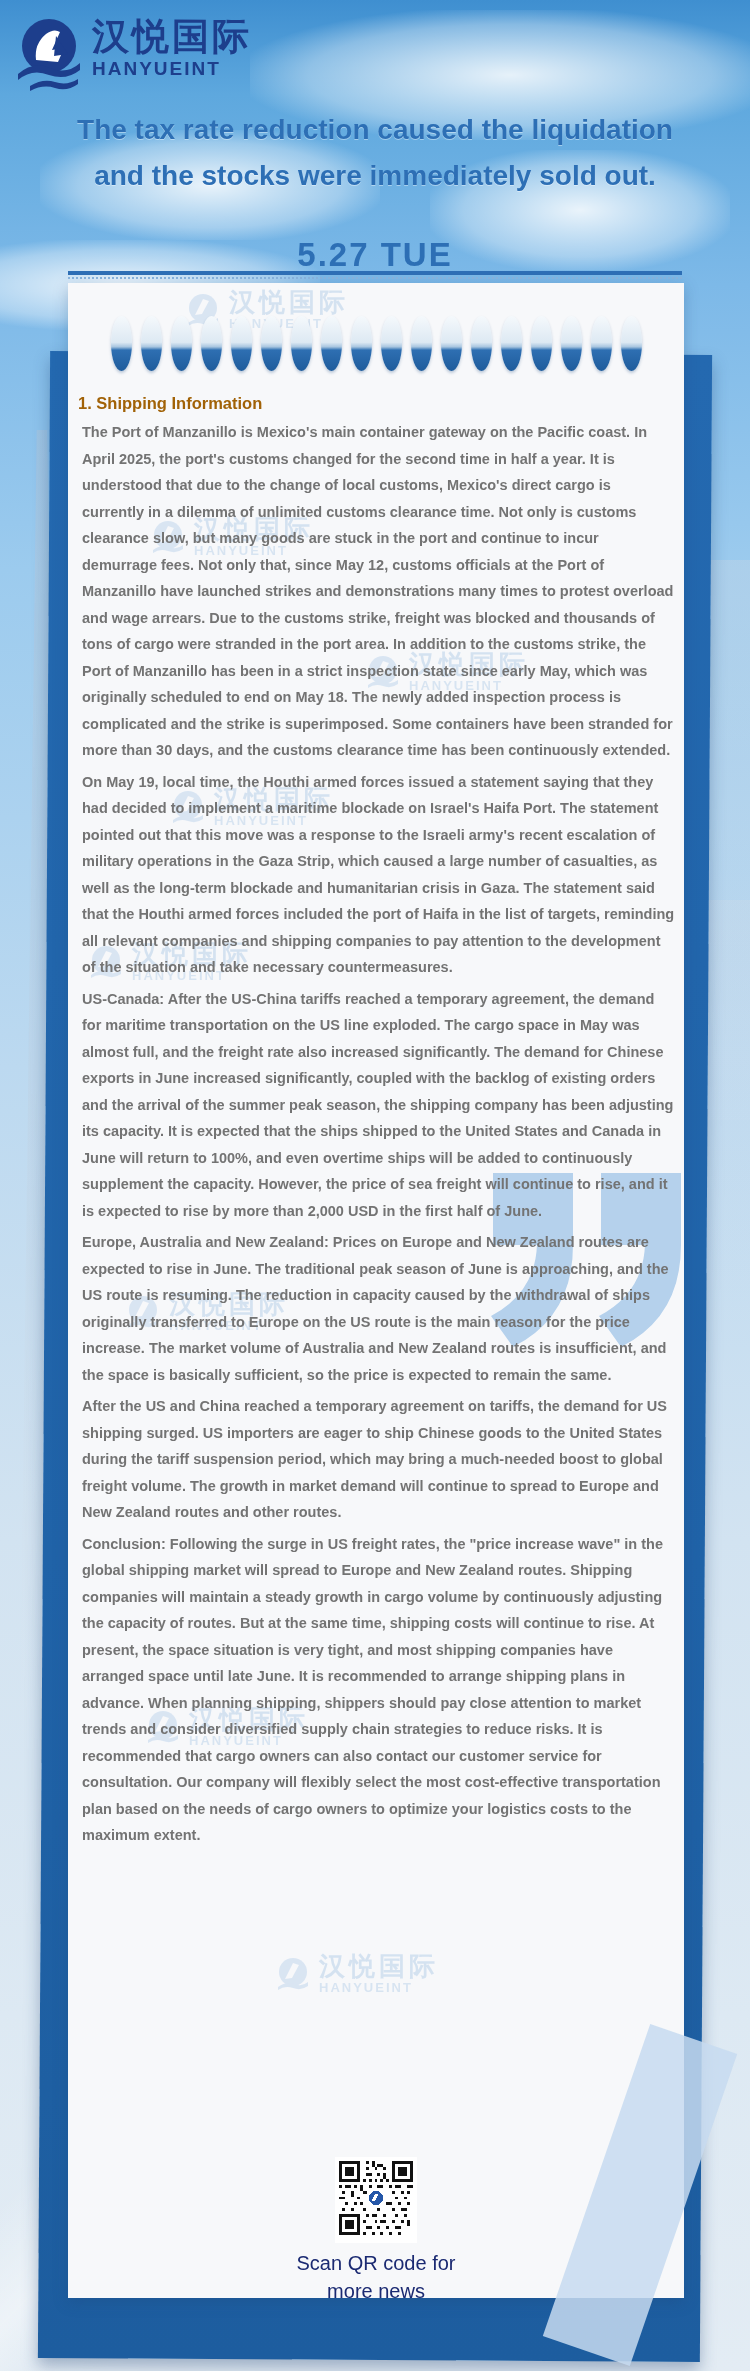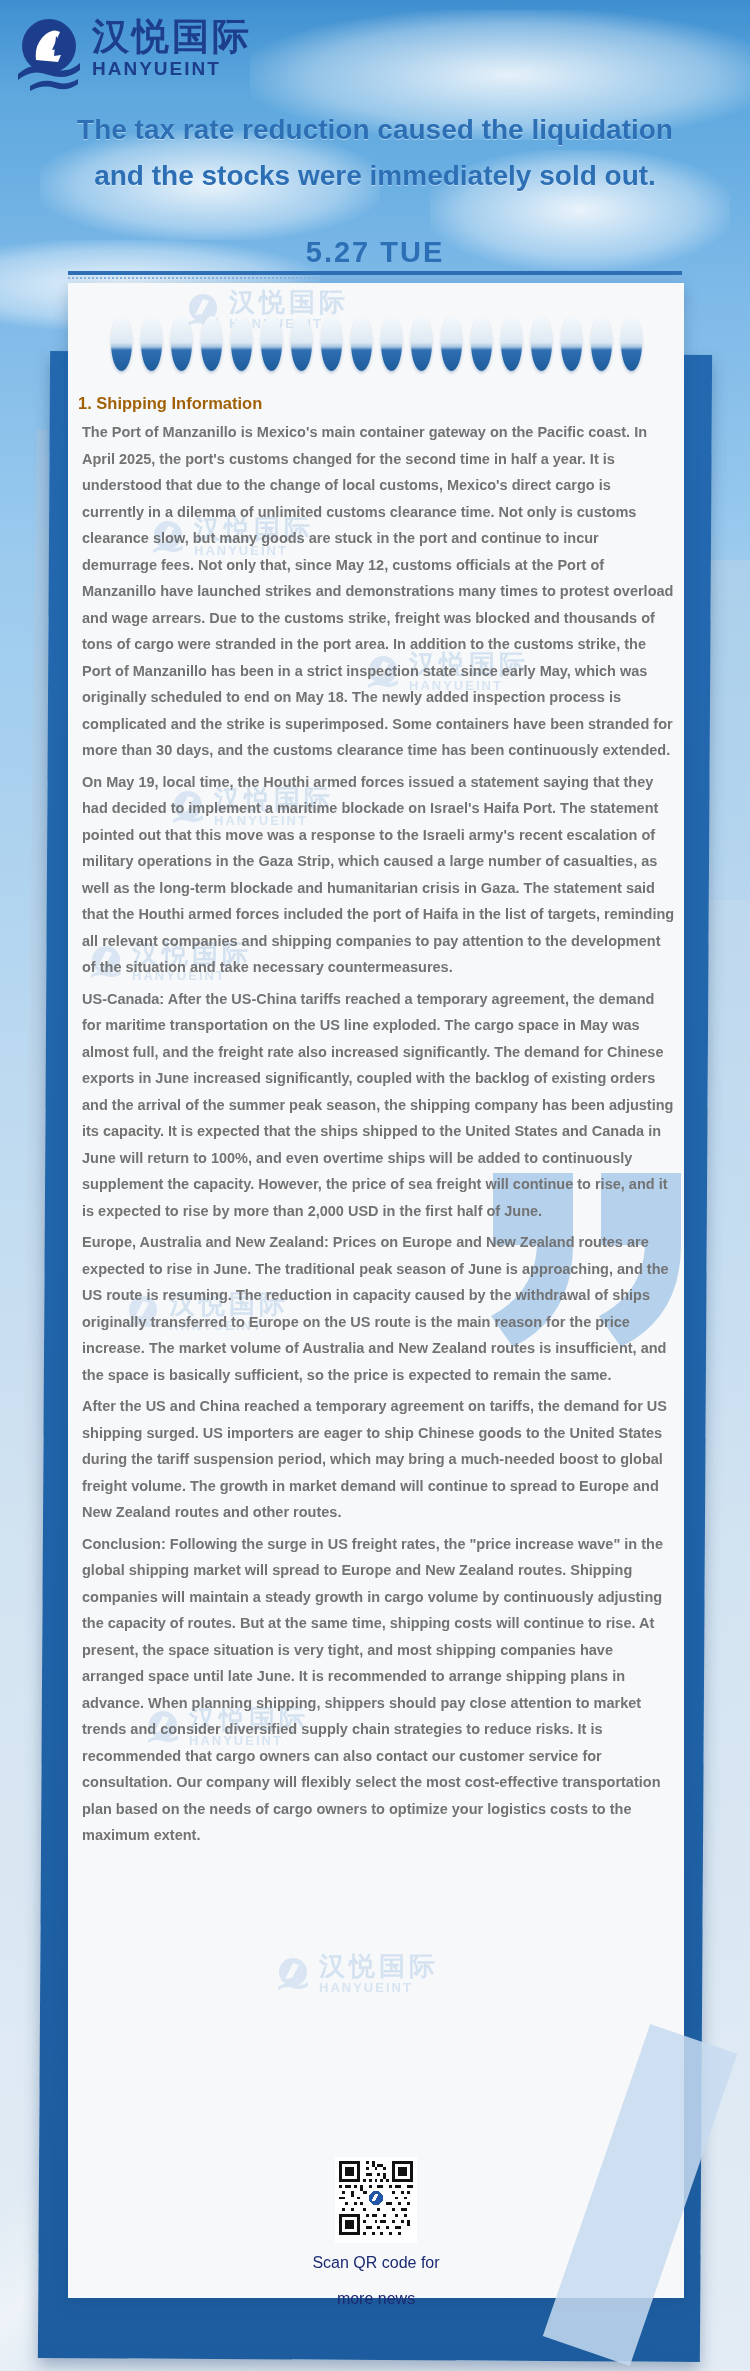--- a/index.html
+++ b/index.html
@@ -14,21 +14,21 @@
   
   .brand{position:absolute;left:16px;top:16px;display:flex;align-items:flex-start;gap:10px;z-index:2;}
   .brand-cn{font-size:37px;font-weight:bold;color:#1d3e8c;letter-spacing:3px;line-height:42px;}
   .brand-en{font-size:19px;font-weight:bold;color:#1d3e8c;letter-spacing:2px;line-height:22px;}
   .title{
     position:absolute;left:75px;top:88px;width:600px;z-index:2;text-align:center;
     font-size:28px;line-height:46px;font-weight:bold;color:#2d6fb5;
     text-shadow:0 1px 0 rgba(255,255,255,.4);
   }
   .date{position:absolute;left:75px;top:236px;width:600px;text-align:center;z-index:2;
-    font-size:29px;font-weight:bold;color:#2d6fb5;letter-spacing:2px;}
+    font-size:33px;font-weight:bold;color:#2d6fb5;letter-spacing:2px;}
   .rule-thick{position:absolute;left:68px;top:271px;width:614px;height:4px;background:#2e6fb6;z-index:2;}
   .rule-thin{position:absolute;left:68px;top:277px;width:614px;height:0;border-top:2px dotted #8ab4dd;z-index:2;}
   
   .frame{position:absolute;left:44px;top:353px;width:662px;height:2007px;z-index:1;
     background:linear-gradient(180deg,#2469b0 0%,#2063a8 60%,#1d5d9f 100%);
     transform:rotate(.35deg);box-shadow:0 8px 16px rgba(25,60,110,.35);}
   .card{position:absolute;left:68px;top:283px;width:616px;height:2015px;background:#f7f8fa;z-index:2;
     box-shadow:0 4px 14px rgba(30,70,120,.28);}
   
   .rings{position:absolute;left:0;right:0;top:33px;display:flex;justify-content:center;gap:9px;z-index:4;}
@@ -41,21 +41,21 @@
   .wm-en{font-size:13px;font-weight:bold;color:#b9d1ea;letter-spacing:2px;line-height:15px;}
   .quote{position:absolute;left:415px;top:885px;z-index:1;opacity:.9;pointer-events:none;}
   
   .content{position:absolute;left:10px;right:9px;top:96px;height:1762px;overflow:hidden;z-index:4;}
   .sec-h{font-size:16.5px;font-weight:bold;color:#a16207;margin:12px 0 4px 0;line-height:24px;}
   .sub{font-size:15px;font-weight:bold;color:#15599e;margin:7px 0 3px 0;line-height:26px;}
   .para{font-size:14.5px;font-weight:bold;color:#737373;margin:0 0 5px 4px;line-height:26.5px;text-align:left;}
   
   .qr-block{position:absolute;left:0;right:0;top:1874px;text-align:center;z-index:4;}
   .qr-box{display:inline-block;background:#fff;padding:4px;}
-  .qr-caption{font-size:16px;color:#1b2a72;line-height:24px;margin-top:8px;}
+  .qr-caption{font-size:20px;color:#1b2a72;line-height:24px;margin-top:8px;}
   .ribbon{position:absolute;left:594px;top:2030px;width:92px;height:330px;background:#c7dbf0;opacity:.85;
     transform:rotate(19deg);z-index:3;}
   .streak{position:absolute;left:-60px;top:2170px;width:260px;height:220px;z-index:0;opacity:.5;
     background:linear-gradient(135deg,rgba(255,255,255,.0) 20%,rgba(255,255,255,.8) 45%,rgba(230,238,246,.3) 60%,rgba(255,255,255,0) 80%);}
 </style>
 </head>
 <body>
 
 <div class="page">
 
@@ -233,19 +233,19 @@
             <path d="M1 1h5v5h-5z M19 1h5v5h-5z M1 19h5v5h-5z" fill="#ffffff"></path>
             <path d="M2 2h3v3h-3z M20 2h3v3h-3z M2 20h3v3h-3z" fill="#111111"></path>
             <path d="M9 0h1v1h-1z M11 0h1v2h-1z M13 1h2v1h-2z M9 2h1v1h-1z M12 2h1v1h-1z M15 2h1v1h-1z M9 4h2v1h-2z M13 4h1v1h-1z M15 4h1v2h-1z M8 6h1v1h-1z M10 6h1v1h-1z M12 6h1v1h-1z M14 6h1v1h-1z M16 6h1v1h-1z M0 8h1v1h-1z M2 8h2v1h-2z M5 8h1v1h-1z M7 8h1v2h-1z M10 8h1v1h-1z M13 8h2v1h-2z M17 8h1v1h-1z M19 8h2v1h-2z M23 8h2v1h-2z M1 10h1v1h-1z M4 10h1v2h-1z M8 10h2v1h-2z M18 10h1v1h-1z M21 10h1v1h-1z M23 10h1v1h-1z M0 12h2v1h-2z M6 12h1v1h-1z M19 12h1v1h-1z M22 12h1v1h-1z M2 14h1v1h-1z M5 14h1v1h-1z M7 14h1v1h-1z M16 14h2v1h-2z M20 14h1v1h-1z M23 14h1v1h-1z M1 16h1v1h-1z M4 16h1v1h-1z M8 16h1v1h-1z M13 16h1v1h-1z M18 16h1v1h-1z M21 16h2v1h-2z M9 18h1v1h-1z M11 18h2v1h-2z M15 18h1v1h-1z M19 18h1v1h-1z M22 18h1v1h-1z M8 20h1v1h-1z M12 20h1v1h-1z M14 20h2v1h-2z M18 20h1v1h-1z M21 20h1v1h-1z M23 20h1v2h-1z M9 22h2v1h-2z M13 22h1v1h-1z M16 22h1v1h-1z M19 22h2v1h-2z M8 24h1v1h-1z M11 24h1v1h-1z M14 24h1v1h-1z M17 24h1v1h-1z M20 24h1v1h-1z"></path>
           </g>
           <rect x="9.5" y="9.5" width="6" height="6" rx="1" fill="#ffffff"></rect>
           <circle cx="12.5" cy="12.5" r="2.4" fill="#2456a8"></circle>
           <path d="M11 13.6 l1.3 -2.6 1 .4 -1.1 2.2 z" fill="#ffffff"></path>
         </svg>
       </div>
       <div class="qr-caption">Scan QR code for</div>
-      <div class="qr-caption" style="margin-top:12px;">more news</div>
+      <div class="qr-caption" style="margin-top:4px;">more news</div>
     </div>
   </div>
 
   <div class="ribbon"></div>
 
 </div>
 
 </body></html>

